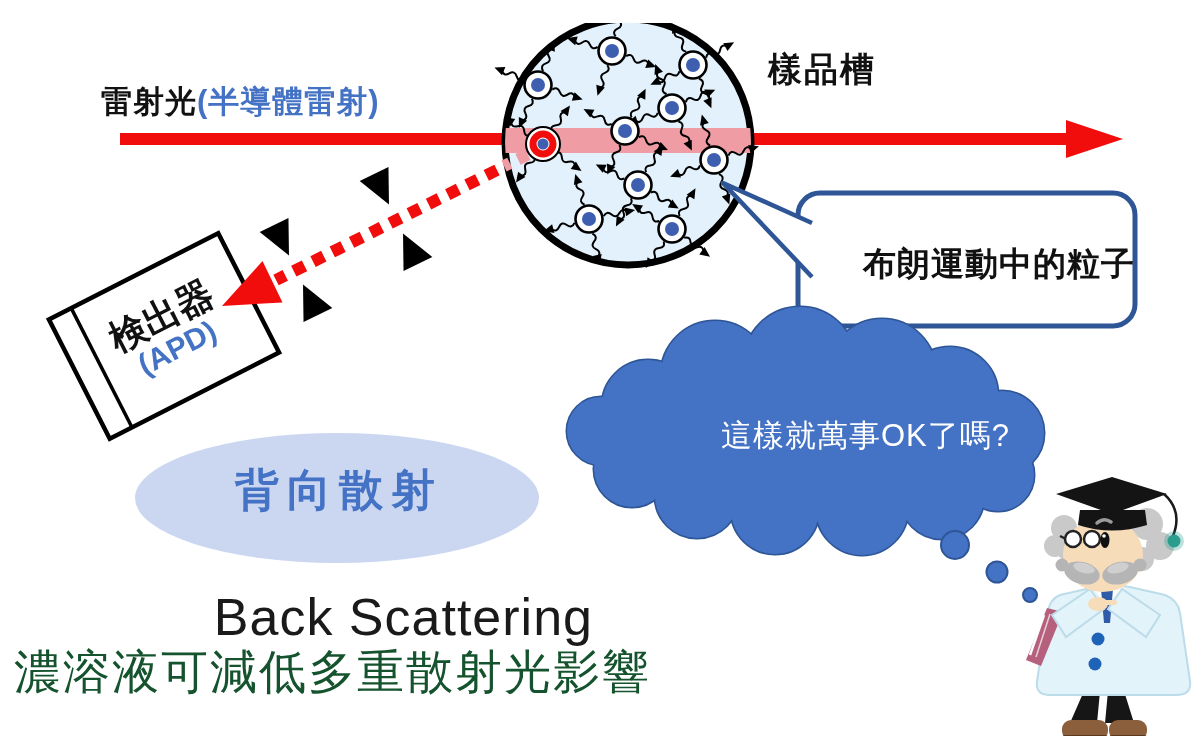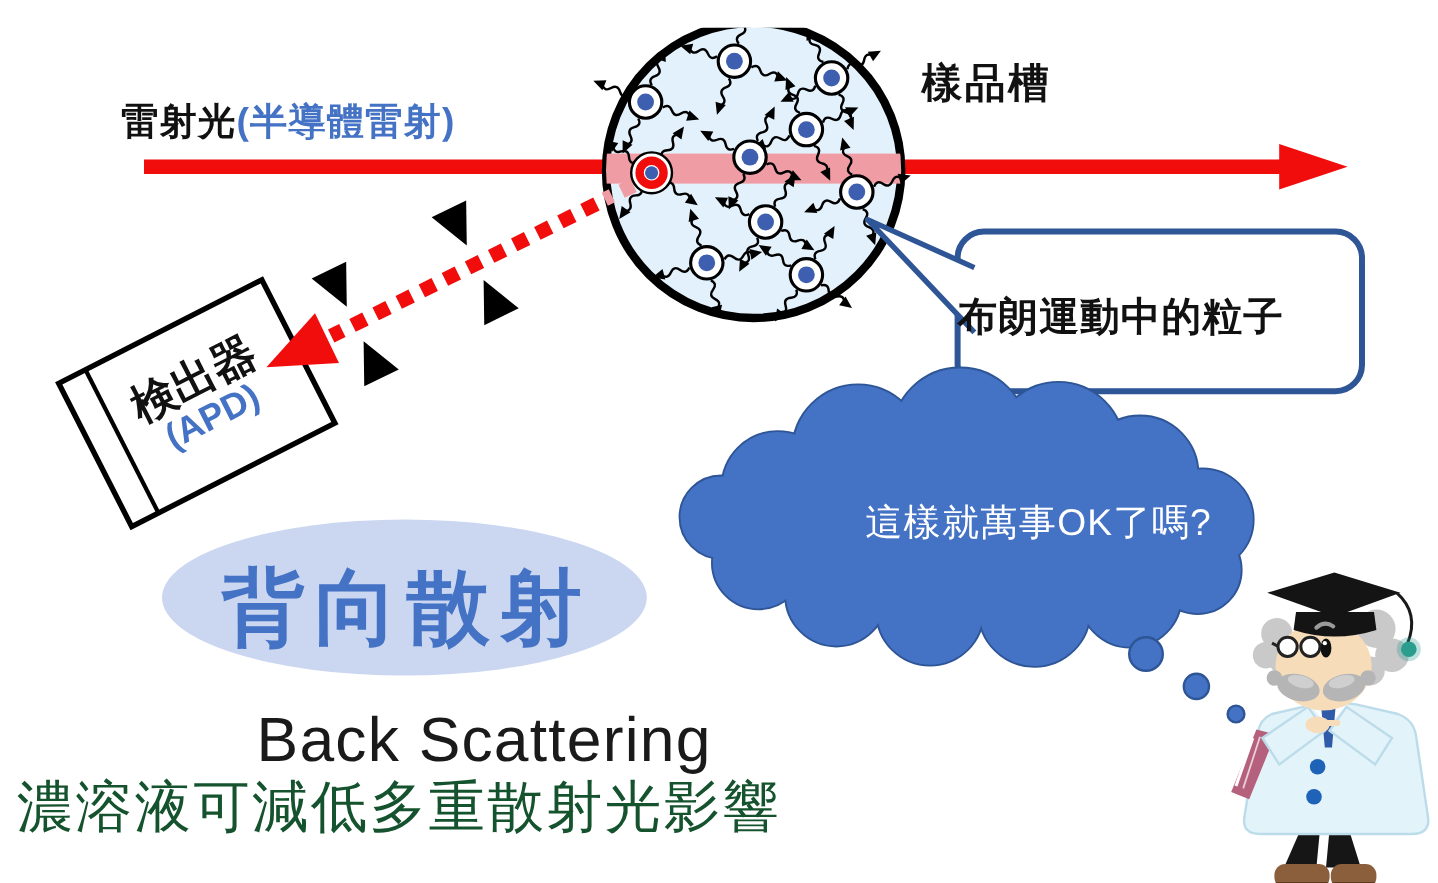--- a/index.html
+++ b/index.html
@@ -3,26 +3,26 @@
 <meta charset="utf-8">
 <style>
   html,body{margin:0;padding:0;background:#fff;}
   #stage{position:relative;width:1198px;height:736px;overflow:hidden;background:#fff;
          font-family:"Liberation Sans", sans-serif;margin-top:23px;}
   #scene{position:absolute;left:0;top:0;}
   .txt{position:absolute;white-space:nowrap;color:#111;}
   #laser-label{left:101px;top:58px;font-size:31px;font-weight:bold;letter-spacing:1px;}
   #laser-label .blue{color:var(--accent);}
   #sample-label{left:768px;top:24px;font-size:34px;font-weight:bold;letter-spacing:2px;}
-  #callout-text{left:798px;top:219px;width:337px;text-align:left;font-size:33px;font-weight:bold;letter-spacing:1px;}
+  #callout-text{left:798px;top:219px;width:337px;text-align:right;font-size:33px;font-weight:bold;letter-spacing:1px;}
   #detector-label{left:66px;top:260px;width:205px;height:95px;display:flex;flex-direction:column;
       align-items:center;justify-content:center;transform:rotate(-27deg);line-height:1.0;}
   #detector-label .main{font-size:37px;font-weight:bold;}
   #detector-label .sub{font-size:30px;font-weight:bold;color:var(--accent);margin-top:2px;}
-  #oval-label{left:137px;top:438px;width:404px;text-align:center;font-size:69px;font-weight:bold;
+  #oval-label{left:137px;top:438px;width:404px;text-align:center;font-size:44px;font-weight:bold;
       color:var(--accent);letter-spacing:8px;}
   #bs-en{left:88px;top:564px;width:505px;text-align:right;font-size:52px;color:#1a1a1a;letter-spacing:1px;}
   #bs-caption{left:14px;top:618px;font-size:47px;color:#14532d;letter-spacing:2px;}
   #thought-text{left:615px;top:392px;width:395px;text-align:right;font-size:31px;color:#fff;letter-spacing:1px;}
   .sqline{fill:none;stroke:#000;stroke-width:2;}
   .pfill{fill:var(--pblue);}
   .cloud-part{fill:var(--cloudfill);}
   .cloud-stroke{stroke:var(--navy);stroke-width:3;}
 </style>
 </head>

